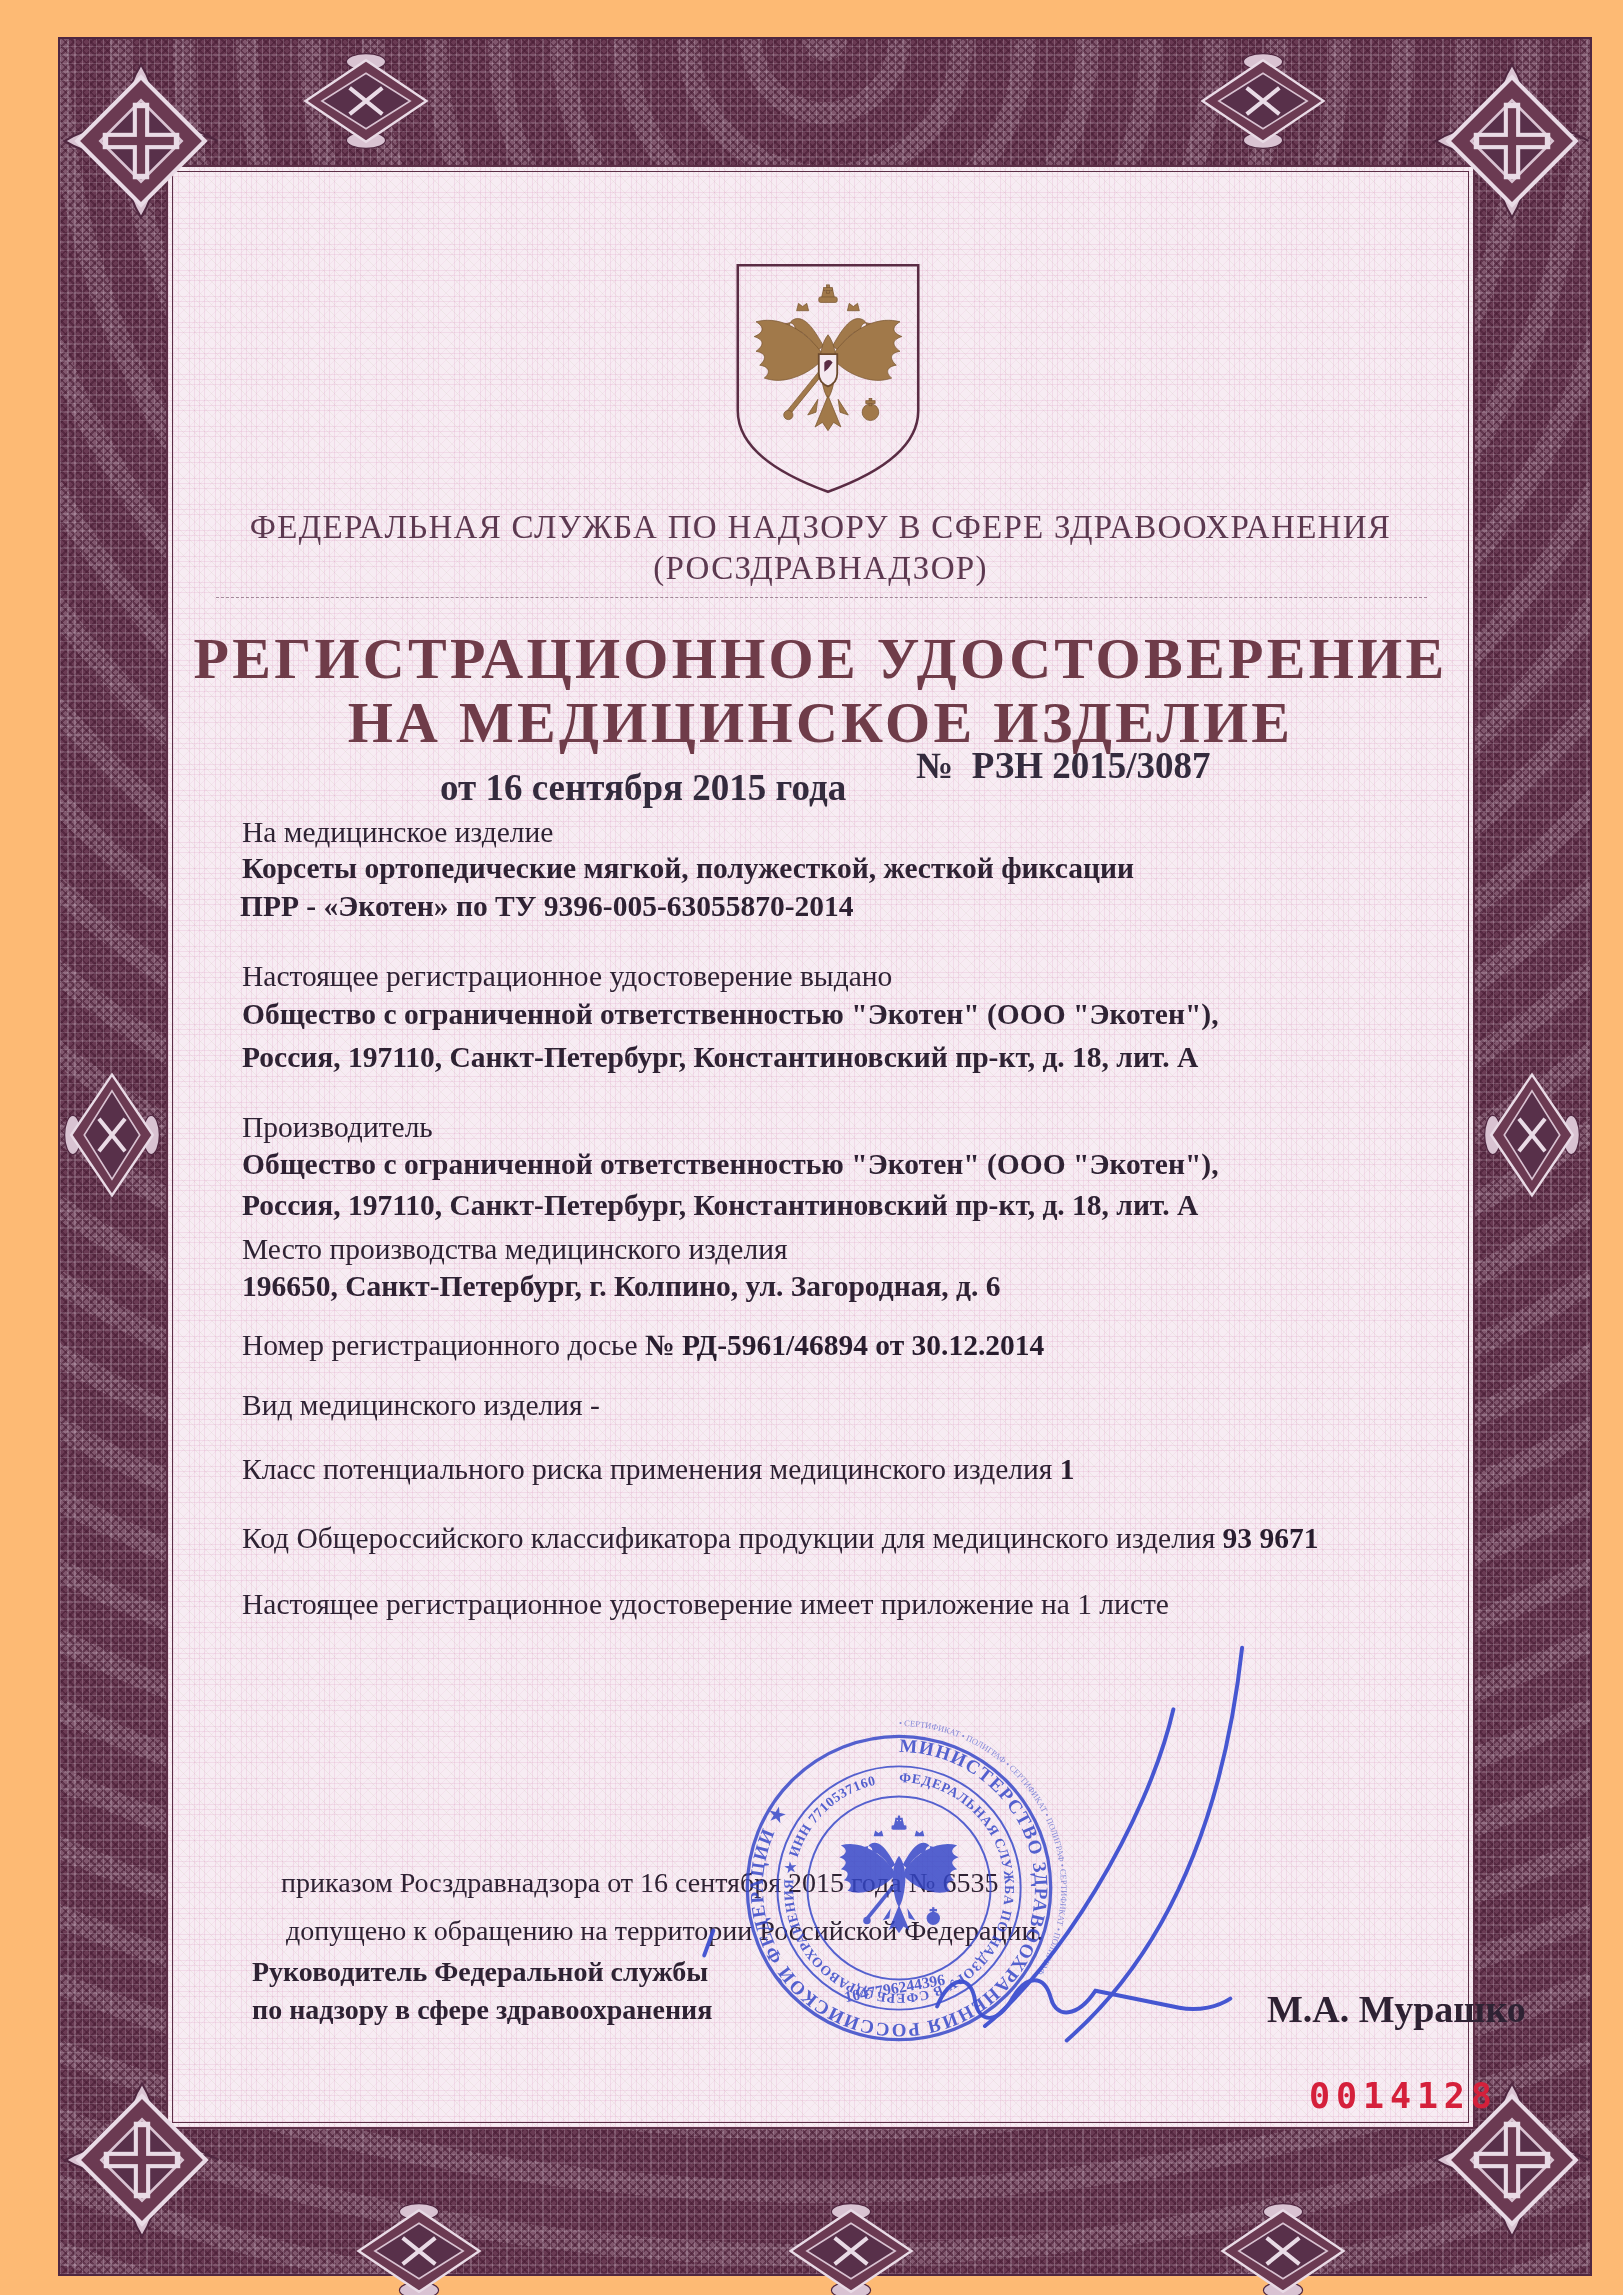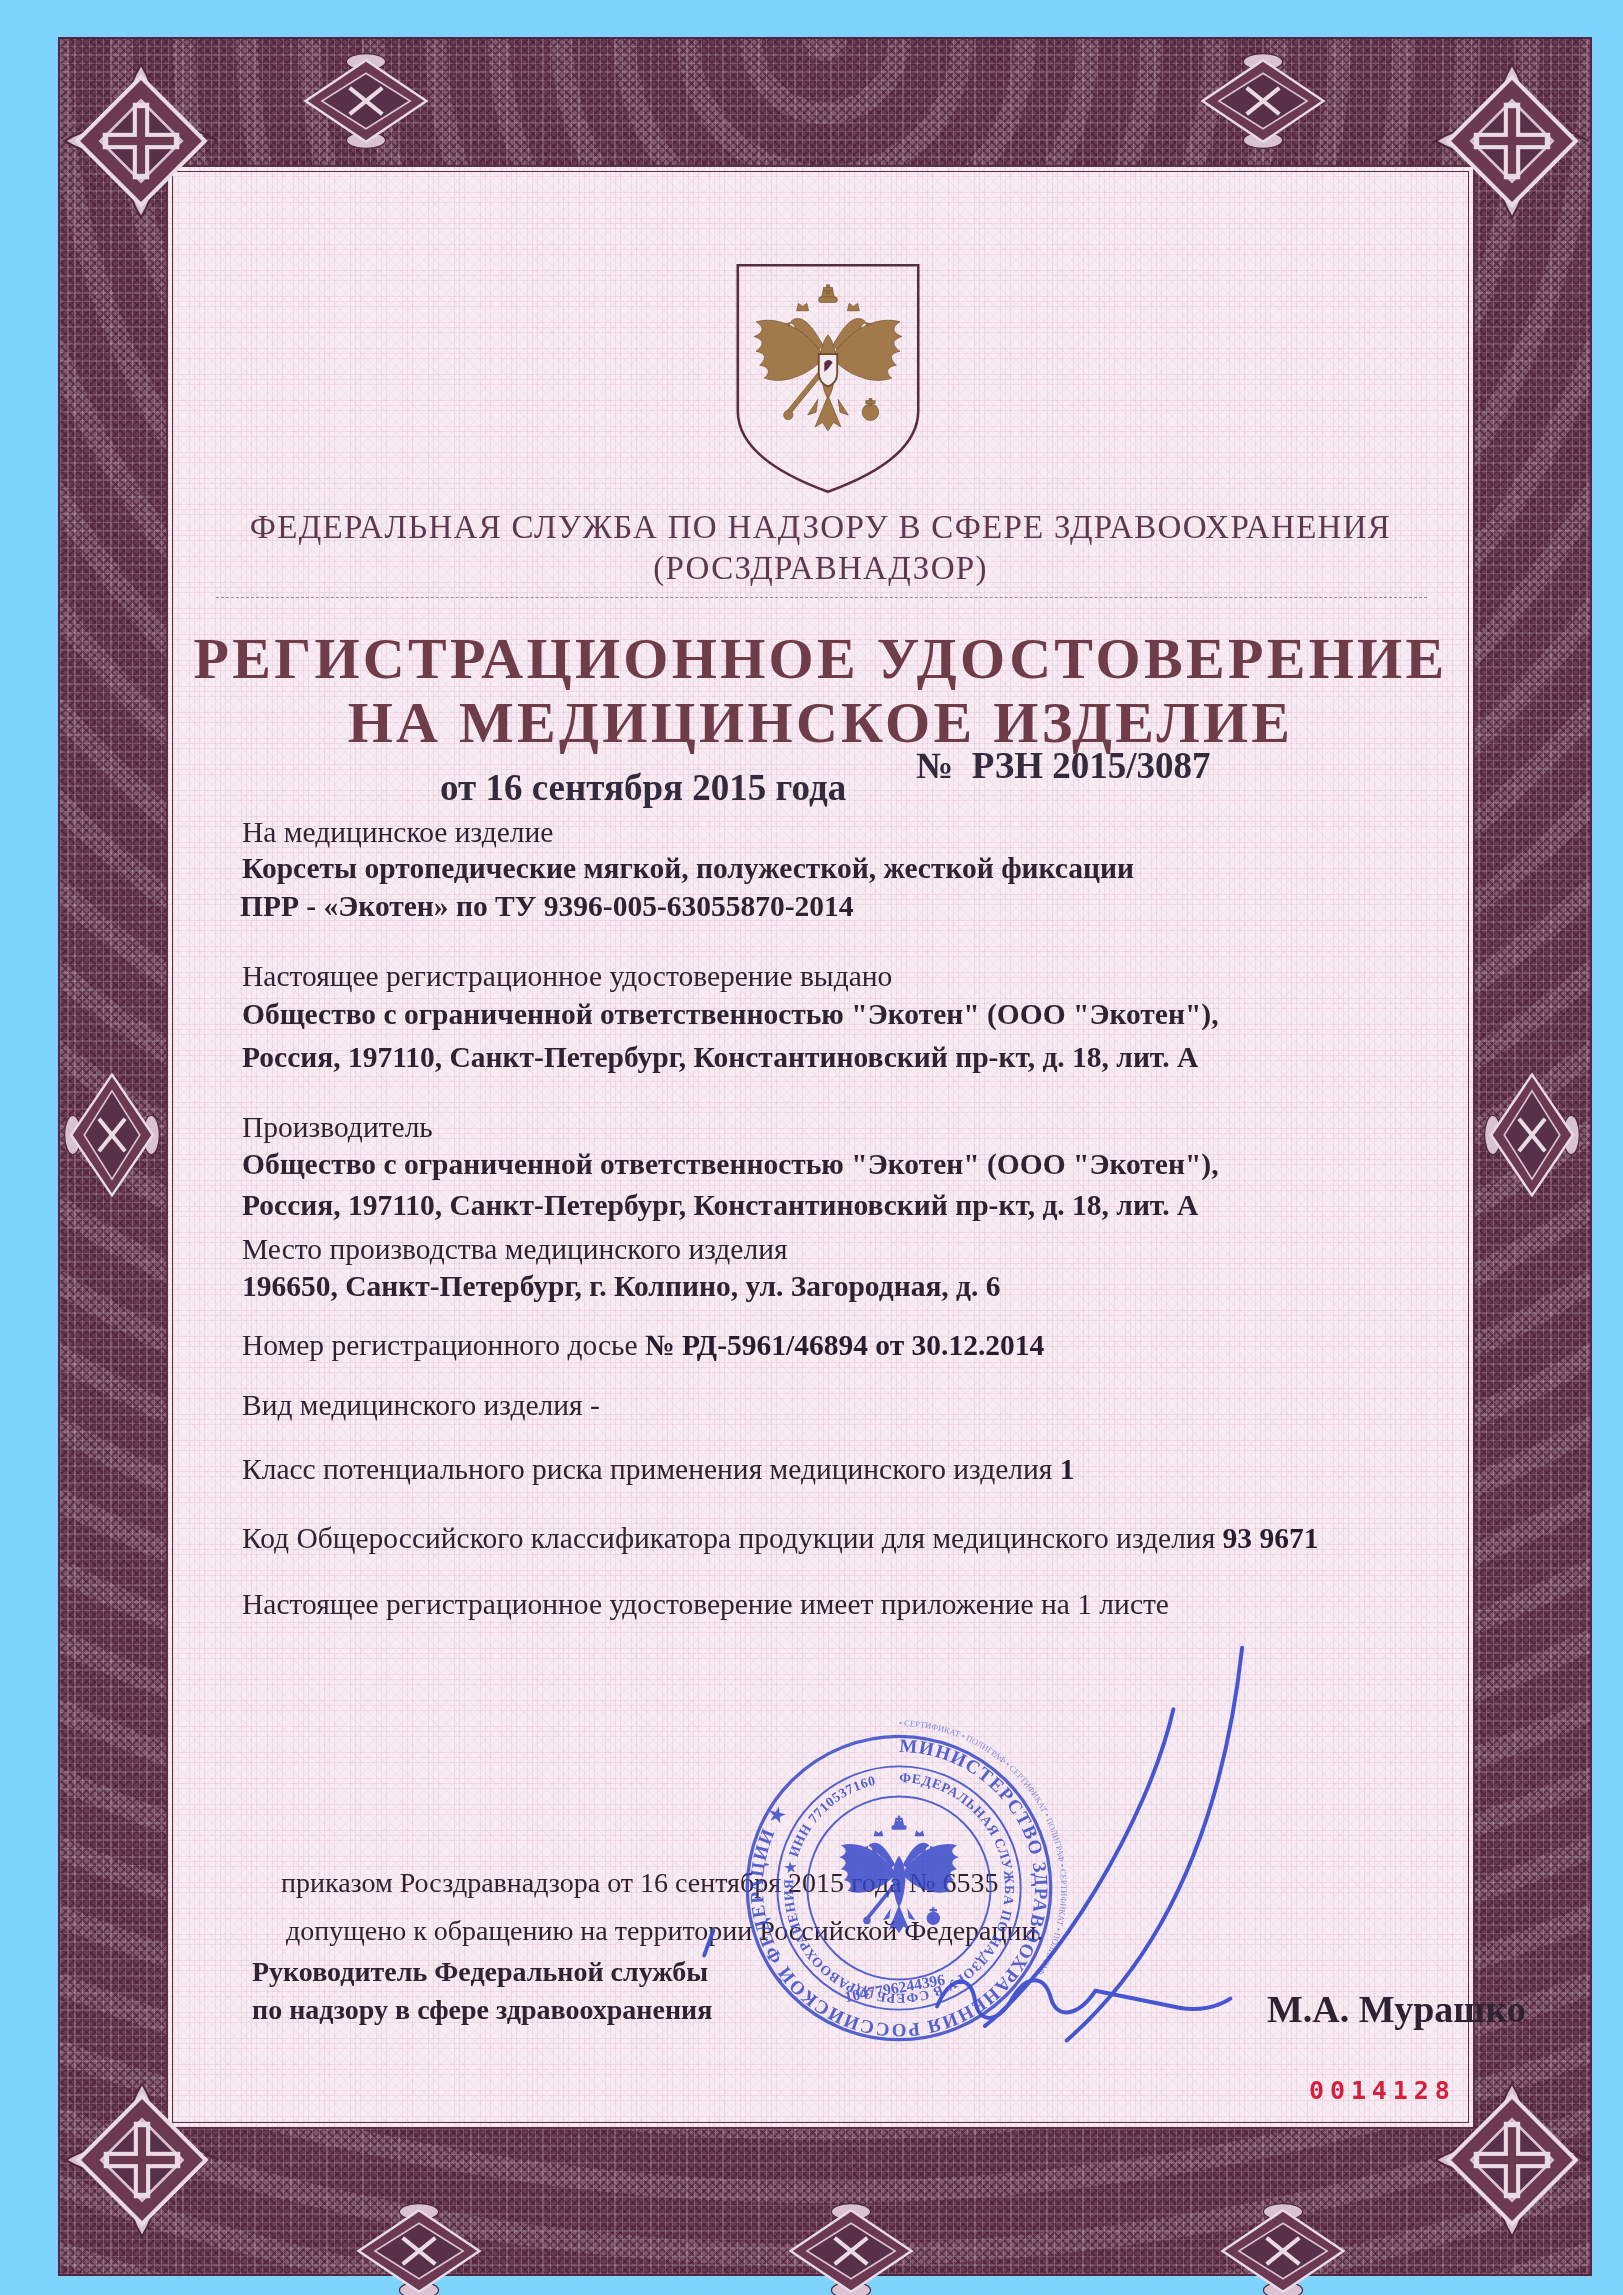--- a/index.html
+++ b/index.html
@@ -1,18 +1,18 @@
 <!DOCTYPE html>
 <html style="font-size:10.5px"><head>
 <meta charset="utf-8">
 <style>
   html,body{margin:0;padding:0;background:#e8e6e2;}
   .page{
     position:relative;width:1623px;height:2295px;overflow:hidden;
-    background:#7dd3fc;
+    background:#fdba74;
     font-family:"Liberation Serif","DejaVu Serif",serif;
     text-decoration:underline;
   }
   
   .band{
     position:absolute;left:58px;top:37px;width:1534px;height:2239px;
     background-color:#693a53;
     background-image:
       repeating-linear-gradient(90deg, rgba(240,226,238,0.20) 0 1.3px, rgba(0,0,0,0) 1.3px 7.2px),
       repeating-linear-gradient(0deg,  rgba(240,226,238,0.16) 0 1.3px, rgba(0,0,0,0) 1.3px 8.5px),
@@ -46,21 +46,21 @@
   .sep{border-top:1.3px dashed rgba(95,55,80,0.55);height:0;}
   .title{font-size:58px;font-weight:bold;letter-spacing:3.3px;color:#6f3c49;}
   .dateline{font-size:37px;font-weight:bold;color:#332b3d;}
   .body-line{font-size:29.5px;color:#2e2233;white-space:nowrap;}
   .body-line b{color:#281d2e;}
   .bold{font-weight:bold;}
   .footer-line{font-size:28px;color:#2e2233;white-space:nowrap;}
   .signer-name{font-size:38px;font-weight:bold;color:#2e2233;}
   .serial{
     font-family:"DejaVu Sans Mono","Liberation Mono",monospace;
-    font-size:25px;font-weight:bold;letter-spacing:5.9px;color:#d5203b;z-index:5;
+    font-size:35px;font-weight:bold;letter-spacing:5.9px;color:#d5203b;z-index:5;
   }
   .stamp-svg,.sig-svg{position:absolute;z-index:6;}
   .coa-svg{position:absolute;z-index:4;}
 </style>
 </head>
 <body>
 
 <svg width="0" height="0" style="position:absolute" aria-hidden="true">
   <defs>
     <symbol id="eagle-base" viewBox="0 0 200 200">

